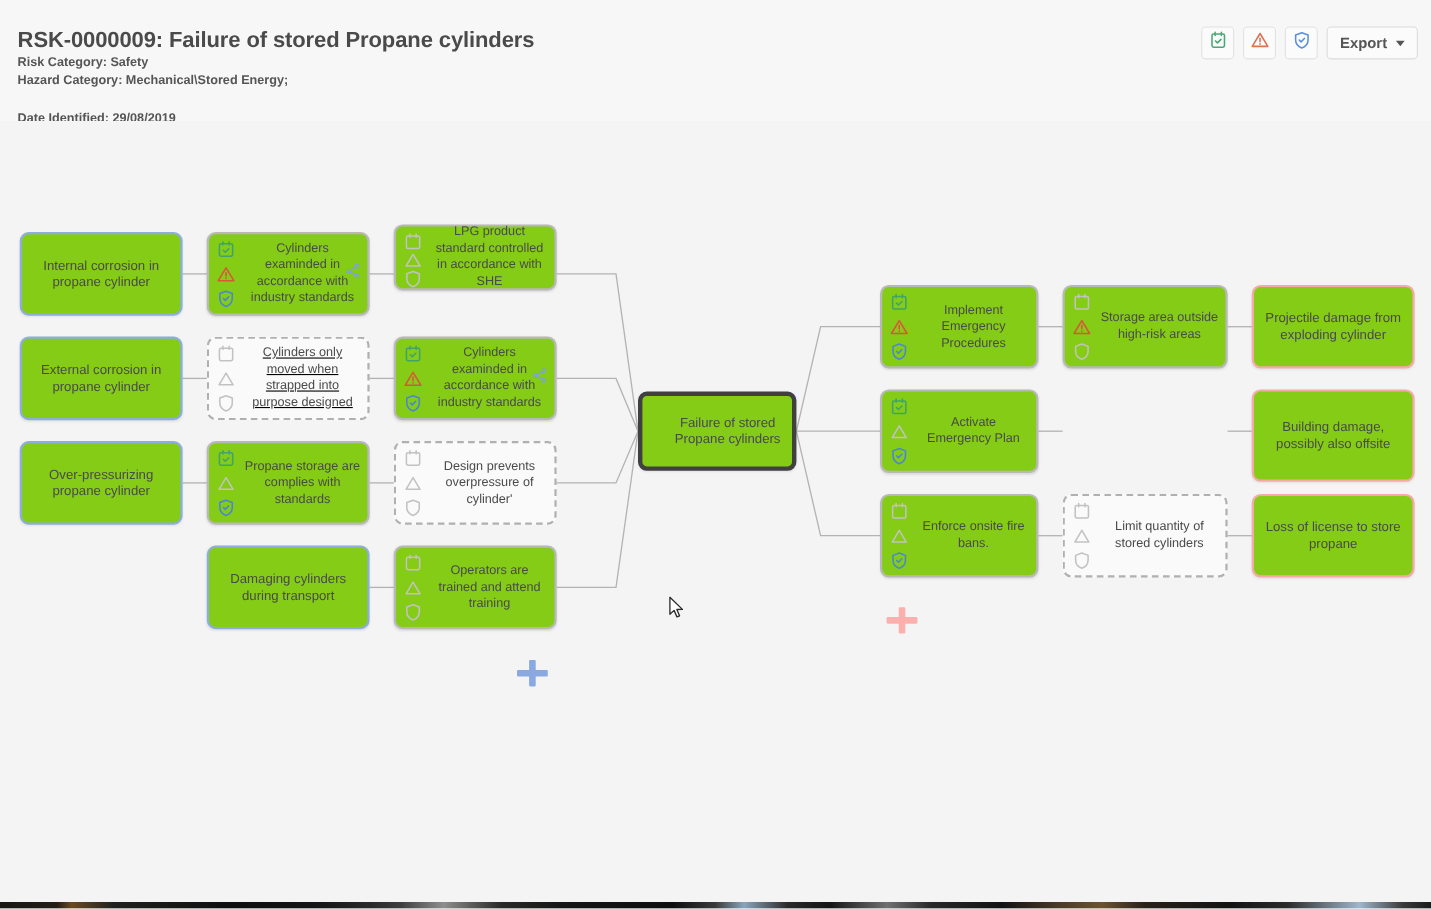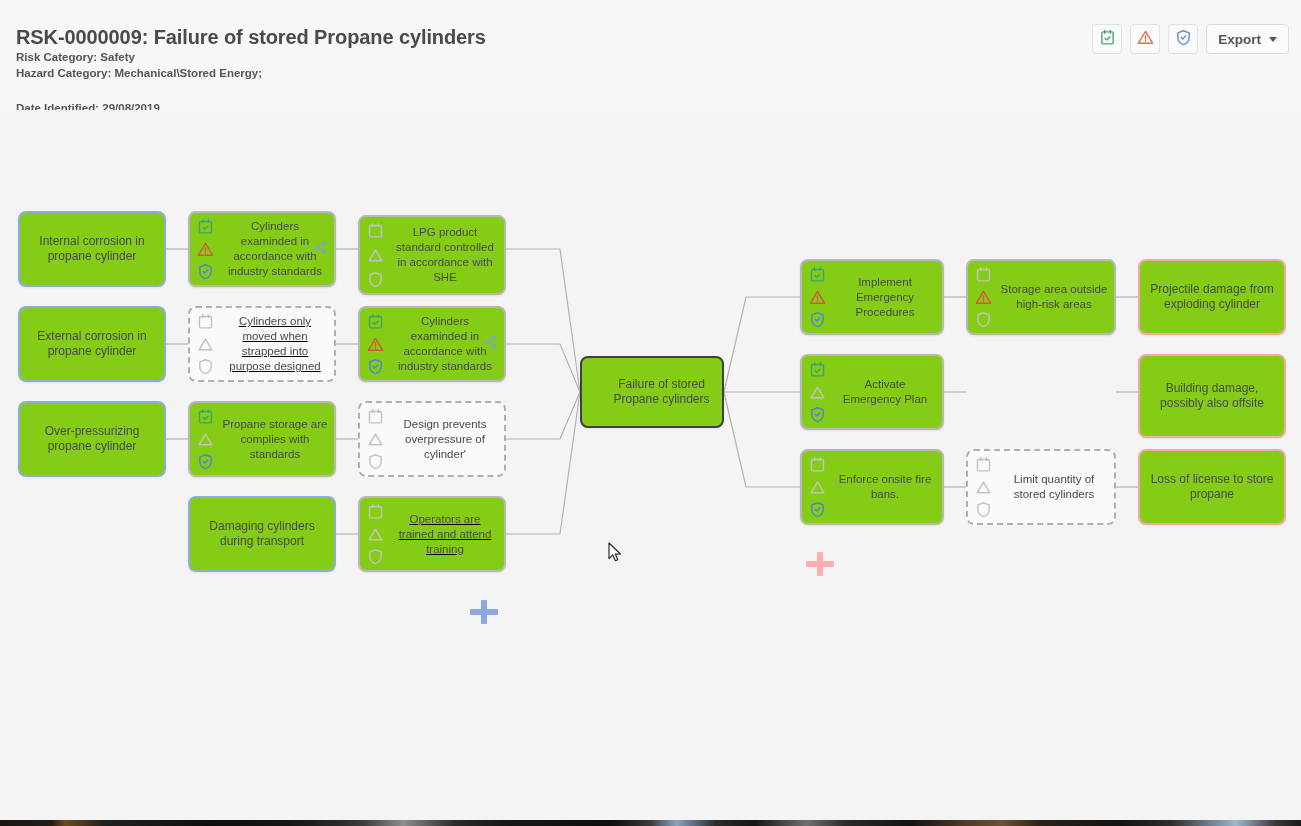--- a/index.html
+++ b/index.html
@@ -83,21 +83,21 @@
     color: #4a4a4a;
     line-height: 15px;
     padding: 0 6px;
   }
   .node-threat {
     border: 2px solid #8eaddf;
     box-shadow: 0 1px 2px rgba(0,0,0,0.07);
   }
   .node-threat .label { font-size: 12px; }
   .node-hazard {
-    border: 2px solid #404040;
+    border: 4px solid #404040;
     box-shadow: 0 1px 2px rgba(0,0,0,0.08);
     padding-left: 19px;
   }
   .node-hazard .label { font-size: 12px; }
   .node-consequence {
     border: 2px solid #f6a9a9;
     box-shadow: 0 1px 2px rgba(0,0,0,0.07);
   }
   .node-consequence .label { font-size: 12px; }
   .node-control {
@@ -321,21 +321,21 @@
         <span>
           <svg width="17" height="17" viewBox="0 0 24 24" fill="none" stroke="#4a86d4" stroke-width="2">
             <path d="M12 2.5l8 3v6c0 5-3.6 9-8 10.5-4.4-1.5-8-5.5-8-10.5v-6z" stroke-linejoin="round"></path>
             <path d="M8.8 12l2.2 2.2 4.2-4.4" stroke-linecap="round" stroke-linejoin="round"></path>
           </svg>
         </span>
       </div>
       <div class="label">Propane storage are complies with standards</div>
     </div>
 
-    <div class="node node-control" style="left:358px; top:105px; width:148px; height:80px;">
+    <div class="node node-control" style="left:358px; top:94px; width:148px; height:60px;">
       <div class="rail">
         <span>
           <svg width="17" height="17" viewBox="0 0 24 24" fill="none" stroke="#c2c2c2" stroke-width="2">
             <rect x="3.5" y="5" width="17" height="16" rx="2"></rect>
               <path d="M8 2.5v4M16 2.5v4" stroke-linecap="round"></path>
           </svg>
         </span>
         <span>
           <svg width="17" height="17" viewBox="0 0 24 24" fill="none" stroke="#c2c2c2" stroke-width="2">
             <path d="M12 4.5L21 19.5H3z" stroke-linejoin="round"></path>
@@ -398,21 +398,21 @@
         </span>
         <span>
           <svg width="17" height="17" viewBox="0 0 24 24" fill="none" stroke="#c2c2c2" stroke-width="2">
             <path d="M12 2.5l8 3v6c0 5-3.6 9-8 10.5-4.4-1.5-8-5.5-8-10.5v-6z" stroke-linejoin="round"></path>
           </svg>
         </span>
       </div>
       <div class="label">Design prevents overpressure of cylinder'</div>
     </div>
 
-    <div class="node node-control" style="left:358px; top:386px; width:148px; height:76px;text-decoration:underline;">
+    <div class="node node-control" style="left:358px; top:386px; width:148px; height:76px;">
       <div class="rail">
         <span>
           <svg width="17" height="17" viewBox="0 0 24 24" fill="none" stroke="#c2c2c2" stroke-width="2">
             <rect x="3.5" y="5" width="17" height="16" rx="2"></rect>
               <path d="M8 2.5v4M16 2.5v4" stroke-linecap="round"></path>
           </svg>
         </span>
         <span>
           <svg width="17" height="17" viewBox="0 0 24 24" fill="none" stroke="#c2c2c2" stroke-width="2">
             <path d="M12 4.5L21 19.5H3z" stroke-linejoin="round"></path>

